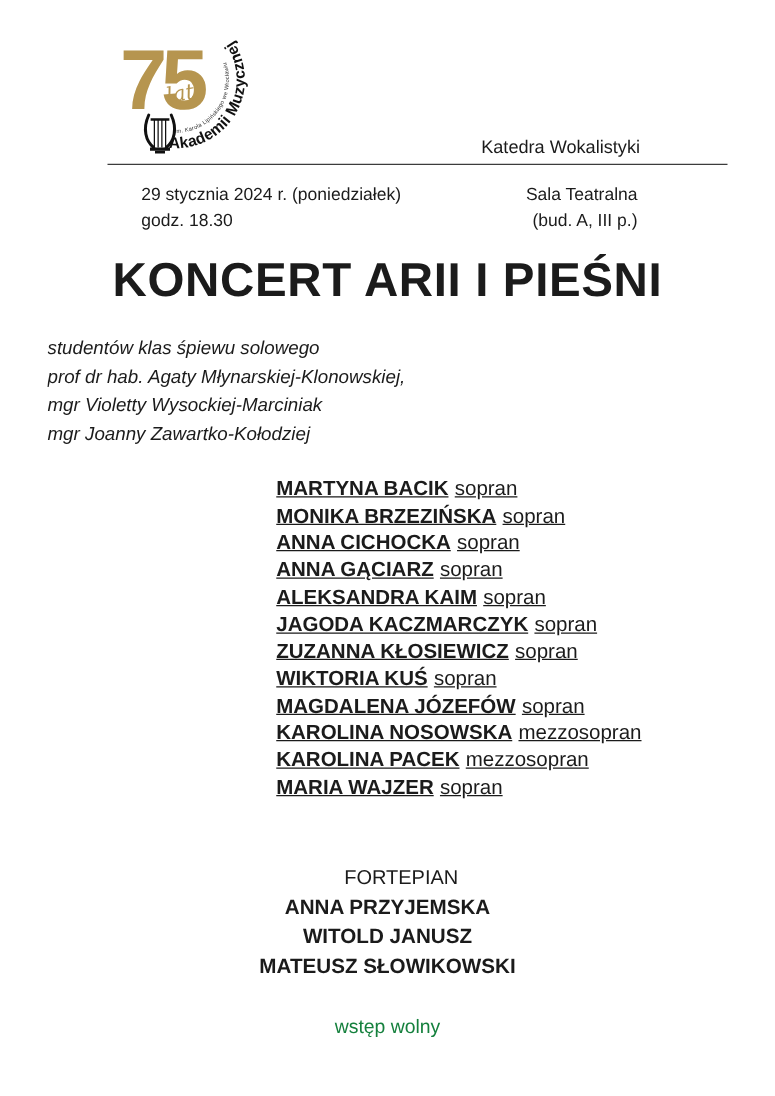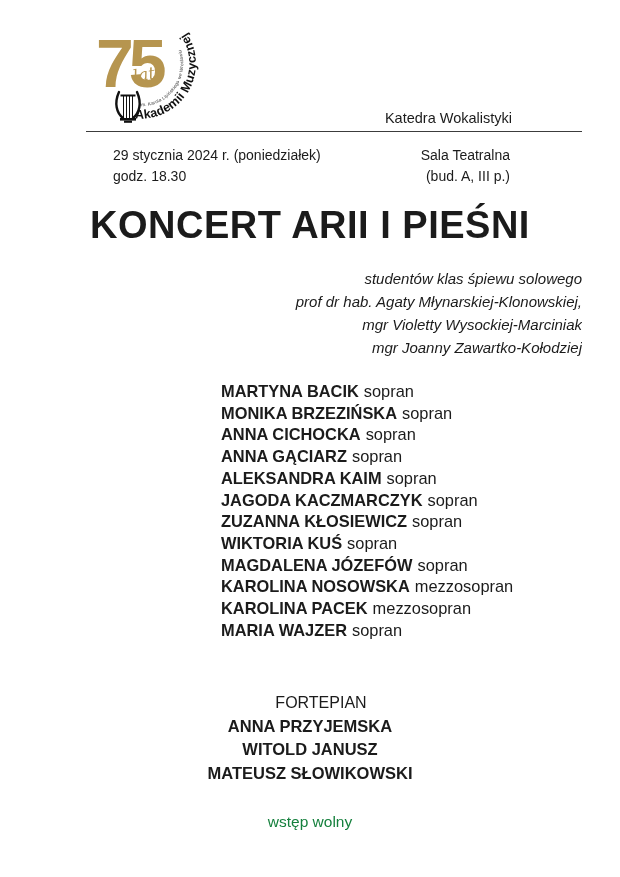--- a/index.html
+++ b/index.html
@@ -15,24 +15,24 @@
   }
   
   .logo-wrap { position:absolute; left:58px; top:24px; width:130px; height:110px; }
   .dept { position:absolute; top:110px; right:70px; font-size:14.5px; }
   .rule { position:absolute; left:48px; top:131px; width:509px; border-top:1.6px solid #3c3c3c; }
   .info-left  { position:absolute; left:75px;  top:145px; font-size:14px; line-height:21px; }
   .info-right { position:absolute; right:72px; top:145px; font-size:14px; line-height:21px; text-align:right; }
   
   .title { position:absolute; left:0; right:0; top:204px; text-align:center;
            font-size:38px; font-weight:bold; letter-spacing:.5px; }
-  .subtitle { position:absolute; left:0; right:0; top:267px; text-align:right;
+  .subtitle { position:absolute; left:0; right:0; top:267px; text-align:left;
               font-style:italic; font-size:15px; line-height:23px; }
   
-  .performers { position:absolute; left:183px; top:381px; font-size:16.4px; line-height:21.7px; white-space:nowrap; }
+  .performers { position:absolute; left:183px; top:381px; font-size:16.4px; line-height:21.7px; white-space:nowrap;text-decoration:underline; }
   .pname  { font-weight:bold; }
   .pvoice { margin-left:5px; }
   
   .piano { position:absolute; left:0; right:0; top:691px; text-align:center; line-height:23.5px; }
   .piano-heading { font-size:16px;padding-left:22px; }
   .piano-name { font-size:16.5px; font-weight:bold; }
   
   .admission { position:absolute; left:0; right:0; top:813px; text-align:center;
                font-size:15.5px; color:#15803d; }
   .lat-script { font-family:"DejaVu Serif", serif; font-style:italic; }

